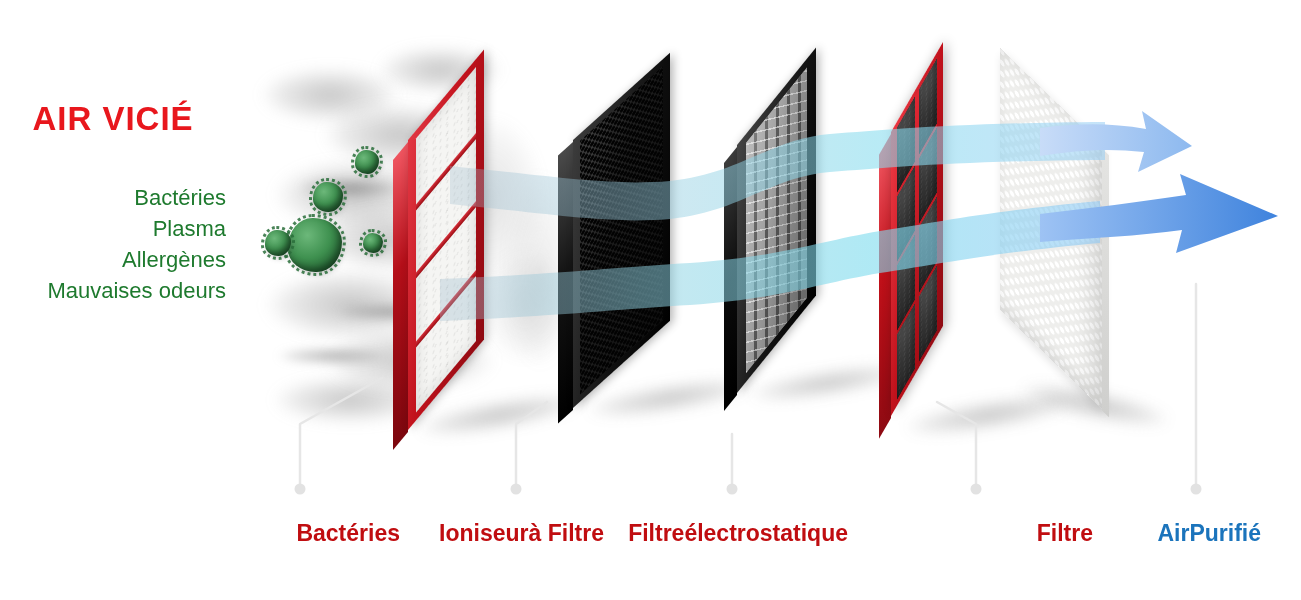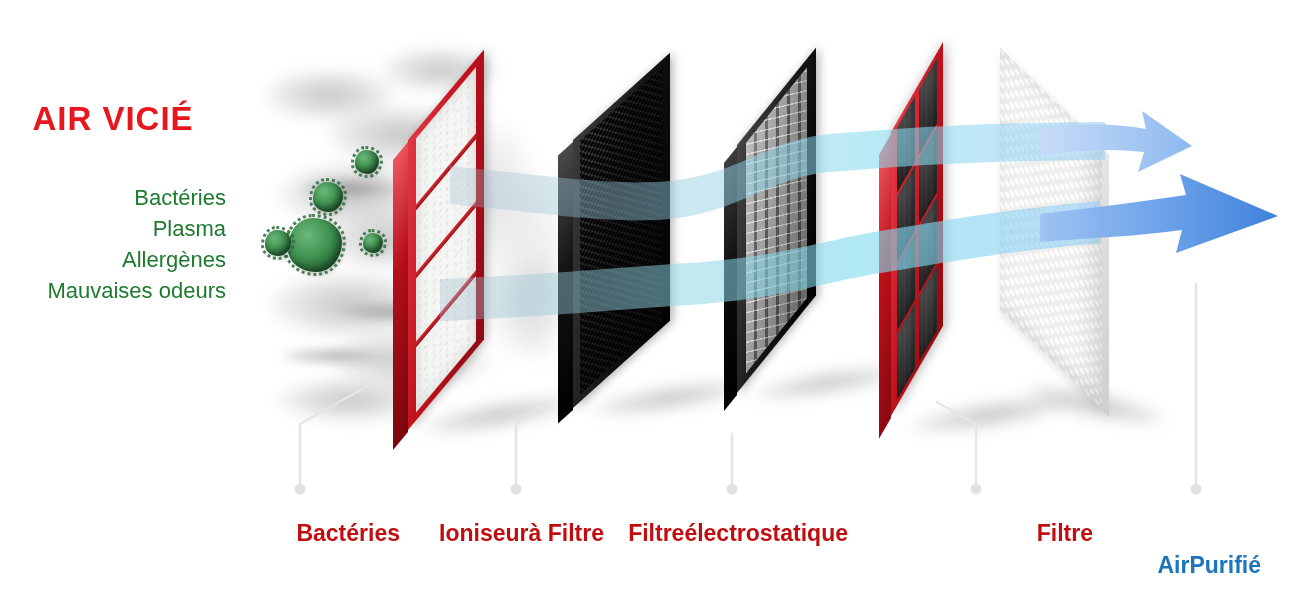--- a/index.html
+++ b/index.html
@@ -112,21 +112,21 @@
     position:absolute;top:500px;height:66px;z-index:30;
     display:flex;flex-direction:row;justify-content:flex-end;align-items:center;
     text-align:center;font-weight:bold;font-size:23px;line-height:30px;
     color:var(--label-red,#c00d10);
   }
   .stage.blue{color:var(--clean-blue,#1b74bc);}
   .s1{left:210px;width:190px;}
   .s2{left:414px;width:190px;}
   .s3{left:608px;width:240px;}
   .s4{left:853px;width:240px;}
-  .s5{left:1131px;width:130px;margin-top:32px;}
+  .s5{left:1131px;width:130px;}
 </style>
 </head>
 <body>
 
 <div class="canvas">
 
   <div class="smoke puff" style="left:240px;top:60px;width:180px;height:70px;"></div>
   <div class="smoke puff" style="left:300px;top:95px;width:200px;height:80px;"></div>
   <div class="smoke puff" style="left:250px;top:150px;width:210px;height:90px;"></div>
   <div class="smoke puff" style="left:300px;top:200px;width:180px;height:80px;"></div>

